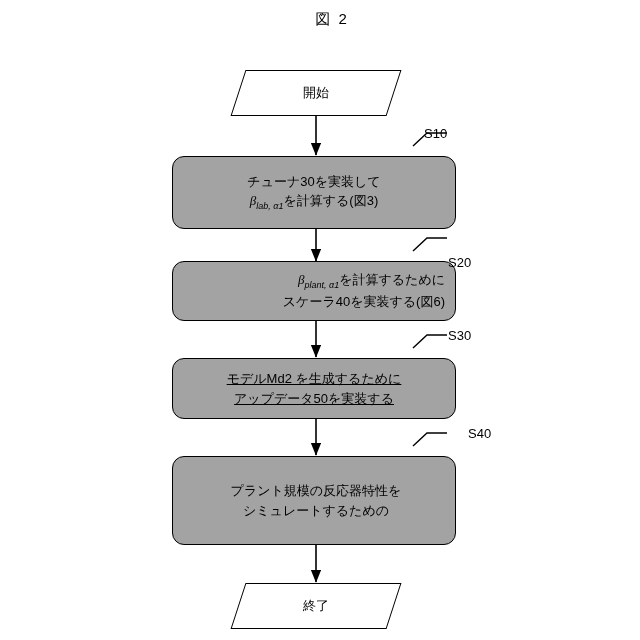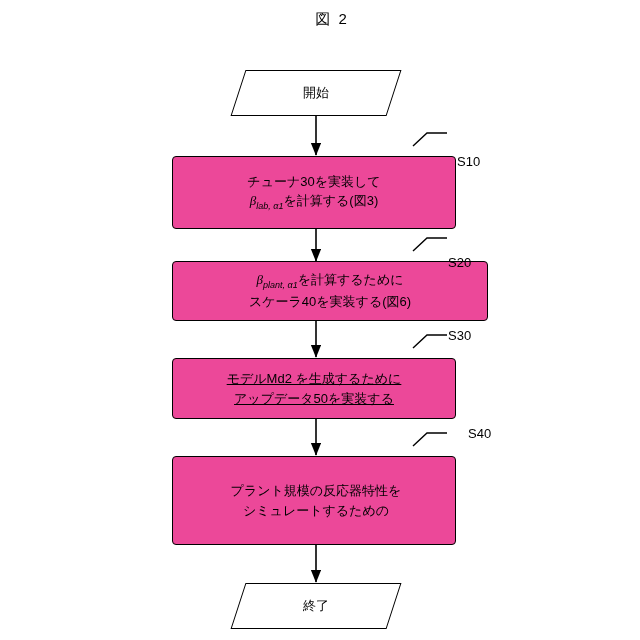--- a/index.html
+++ b/index.html
@@ -49,22 +49,22 @@
     background: #fff;
     transform: skewX(-18deg);
   }
   .para > .inner {
     transform: skewX(18deg);
     white-space: nowrap;
   }
   
   .proc {
     border: 1.6px solid #000;
-    border-radius: 4px;
-    background: #ec4899;
+    border-radius: 12px;
+    background: #a3a3a3;
     padding: 4px 10px;
   }
   .proc .inner {
     width: 100%;
   }
   .line1, .line2, .line3 { display: block; }
   .math {
     font-family: "Liberation Serif", serif;
     font-style: italic;
   }
@@ -121,23 +121,23 @@
   <div class="node para" style="left:238px; top:70px; width:156px; height:46px;">
     <span class="inner">開始</span>
   </div>
 
   <div class="node proc" style="left:172px; top:156px; width:284px; height:73px;">
     <span class="inner">
       <span class="line1">チューナ30を実装して</span>
       <span class="line2"><span class="math">β</span><span class="sub">lab, α1</span><span>を計算する(図3)</span></span>
     </span>
   </div>
-  <div class="step-label" style="left:457px; top:126px;margin-top:28px;">S10</div>
+  <div class="step-label" style="left:424px; top:126px;">S10</div>
 
-  <div class="node proc" style="left:172px; top:261px; width:316px; height:60px;">
+  <div class="node proc" style="left:172px; top:261px; width:284px; height:60px;text-align:right;">
     <span class="inner">
       <span class="line1"><span class="math">β</span><span class="sub">plant, α1</span><span>を計算するために</span></span>
       <span class="line2">スケーラ40を実装する(図6)</span>
     </span>
   </div>
   <div class="step-label" style="left:448px; top:231px;margin-top:24px;">S20</div>
 
   <div class="node proc" style="left:172px; top:358px; width:284px; height:61px;text-decoration:underline;">
     <span class="inner">
       <span class="line1">モデルMd2 を生成するために</span>

